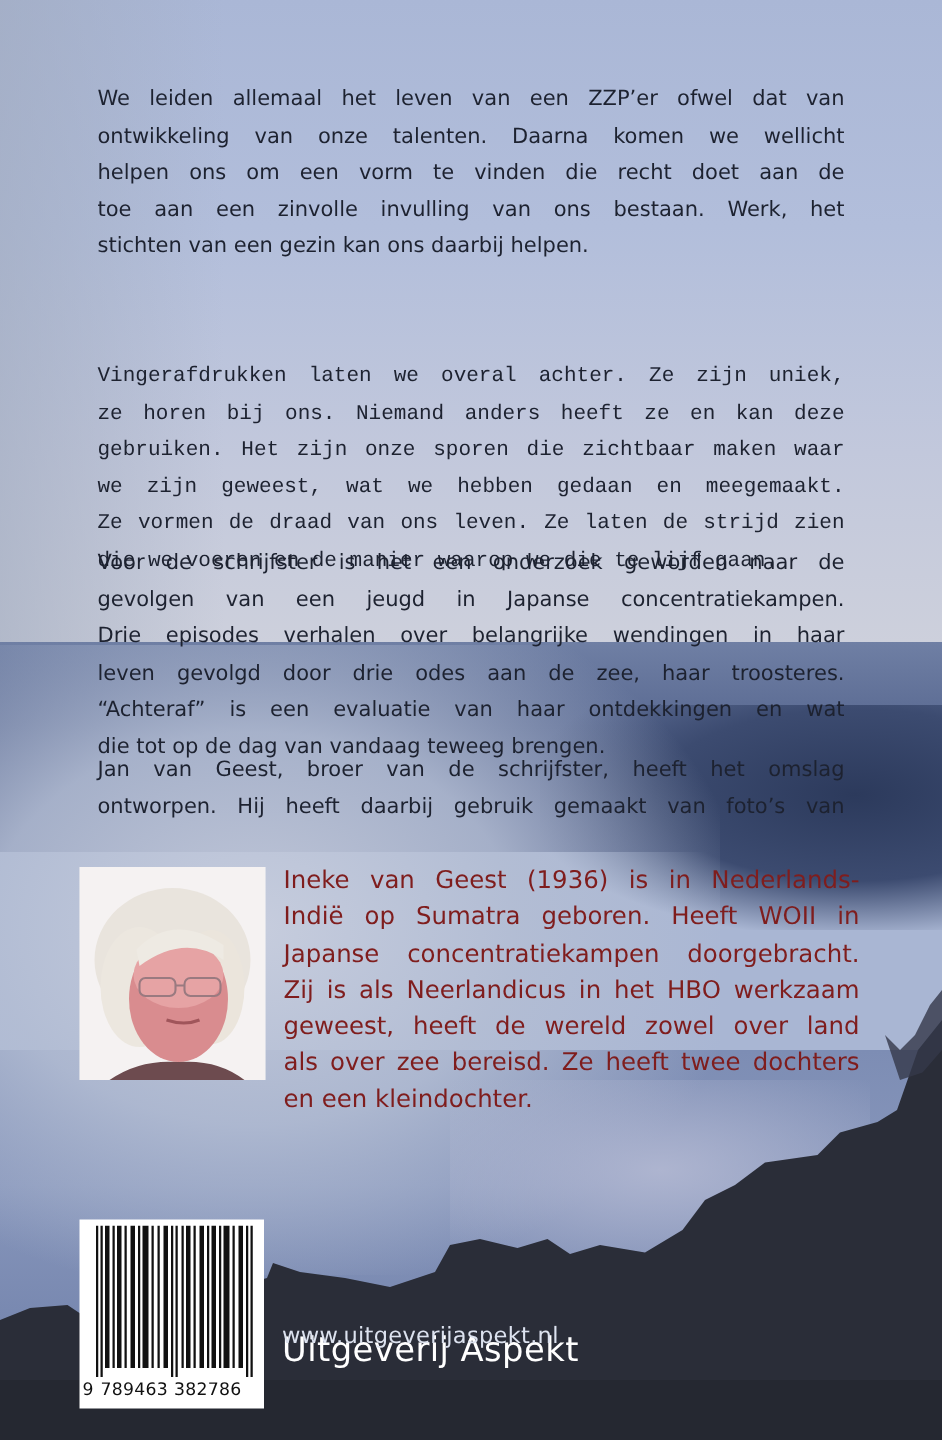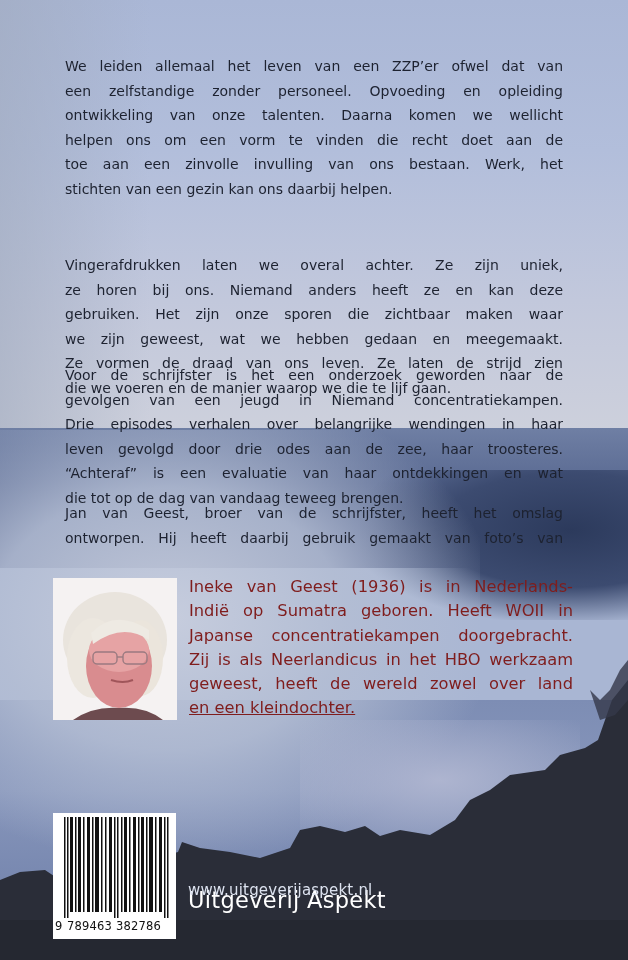--- a/index.html
+++ b/index.html
@@ -34,42 +34,42 @@
       background: linear-gradient(180deg, #7d8db4 0%, #8796bb 50%, #7888b0 100%);
     }
     .mist-light {
       position: absolute; left: 300px; top: 720px; width: 280px; height: 120px;
       background: radial-gradient(ellipse at center, rgba(178,184,210,0.9), rgba(140,150,190,0));
     }
     .rocks {
       position: absolute; left: 0; top: 0; width: 628px; height: 960px;
     }
     .p1 { position: absolute; left: 53px; top: 42px; width: 522px; }
-    .p2 { position: absolute; left: 53px; top: 241px; width: 522px; }
+    .p2 { position: absolute; left: 53px; top: 227px; width: 522px; font-family: Liberation Mono, monospace; }
     .p3 { position: absolute; left: 53px; top: 351px; width: 522px; }
     .p4 { position: absolute; left: 53px; top: 489px; width: 522px; }
     .txt {
       color: #1d2230; font-size: 14px; line-height: 24.6px;
       text-align: justify; margin: 12px;
     }
     .txt .line { display: block; text-align: justify; text-align-last: justify; white-space: nowrap; }
     .txt .line.last { text-align-last: left; }
     .author-block {
       position: absolute; left: 53px; top: 578px; width: 520px; height: 145px;
     }
     .photo {
       position: absolute; left: 0; top: 0; width: 124px; height: 142px;
       background: #f4f1f1; overflow: hidden;
     }
     .bio {
       position: absolute; left: 136px; top: -3px; width: 384px;
       color: #7f1d1d; font-size: 16.3px; line-height: 24.3px;
     }
     .bio .line { display: block; text-align: justify; text-align-last: justify; white-space: nowrap; }
-    .bio .line.last { text-align-last: left; text-decoration: underline; }
+    .bio .line.last { text-align-last: left; }
     .barcode {
       position: absolute; left: 53px; top: 813px; width: 123px; height: 126px;
       background: #ffffff;
     }
     .bars { position: absolute; left: 8px; top: 4px; width: 110px; height: 101px; }
     .isbn {
       position: absolute; left: 0; top: 104px; width: 123px; height: 20px;
       font-family: "DejaVu Sans", sans-serif; font-size: 11.5px; color: #111;
       letter-spacing: 0.2px;
     }
@@ -98,21 +98,20 @@
   <svg class="rocks" viewBox="0 0 628 960" width="628" height="960">
     <path d="M0 880 L20 872 L45 870 L60 880 L110 868 L150 860 L178 852 L182 842 L200 848 L230 852 L260 858 L290 848 L300 830 L320 826 L345 832 L365 826 L380 836 L400 830 L430 835 L455 820 L470 800 L490 790 L510 775 L545 770 L560 755 L585 748 L598 740 L612 700 L620 690 L628 680 L628 960 L0 960 Z" fill="#2a2d38"></path>
     <path d="M590 690 L600 700 L610 690 L620 670 L628 660 L628 700 L615 715 L600 720 Z" fill="#34384a" opacity="0.8"></path>
     <path d="M0 920 L628 920 L628 960 L0 960 Z" fill="#24262f" opacity="0.7"></path>
   </svg>
 </div>
 
 <div class="p1">
   <p class="txt">
     <span class="line">We leiden allemaal het leven van een ZZP’er ofwel dat van</span>
-    <span class="line">een zelfstandige zonder personeel. Opvoeding en opleiding</span>
     <span class="line">ontwikkeling van onze talenten. Daarna komen we wellicht</span>
     <span class="line">helpen ons om een vorm te vinden die recht doet aan de</span>
     <span class="line">toe aan een zinvolle invulling van ons bestaan. Werk, het</span>
     <span class="line last">stichten van een gezin kan ons daarbij helpen.</span>
   </p>
 </div>
 
 <div class="p2">
   <p class="txt">
     <span class="line">Vingerafdrukken laten we overal achter. Ze zijn uniek,</span>
@@ -120,21 +119,21 @@
     <span class="line">gebruiken. Het zijn onze sporen die zichtbaar maken waar</span>
     <span class="line">we zijn geweest, wat we hebben gedaan en meegemaakt.</span>
     <span class="line">Ze vormen de draad van ons leven. Ze laten de strijd zien</span>
     <span class="line last">die we voeren en de manier waarop we die te lijf gaan.</span>
   </p>
 </div>
 
 <div class="p3">
   <p class="txt">
     <span class="line">Voor de schrijfster is het een onderzoek geworden naar de</span>
-    <span class="line">gevolgen van een jeugd in Niemand concentratiekampen.</span>
+    <span class="line">gevolgen van een jeugd in Japanse concentratiekampen.</span>
     <span class="line">Drie episodes verhalen over belangrijke wendingen in haar</span>
     <span class="line">leven gevolgd door drie odes aan de zee, haar troosteres.</span>
     <span class="line">“Achteraf” is een evaluatie van haar ontdekkingen en wat</span>
     <span class="line last">die tot op de dag van vandaag teweeg brengen.</span>
   </p>
 </div>
 
 <div class="p4">
   <p class="txt">
     <span class="line">Jan van Geest, broer van de schrijfster, heeft het omslag</span>
@@ -158,20 +157,21 @@
       <path d="M58 102 Q70 106 80 102" stroke="#a0555a" stroke-width="2" fill="none"></path>
       <path d="M20 142 Q40 128 66 130 Q92 128 110 142 Z" fill="#6d4b4f"></path>
     </svg>
   </div>
   <div class="bio">
     <span class="line">Ineke van Geest (1936) is in Nederlands-</span>
     <span class="line">Indië op Sumatra geboren. Heeft WOII in</span>
     <span class="line">Japanse concentratiekampen doorgebracht.</span>
     <span class="line">Zij is als Neerlandicus in het HBO werkzaam</span>
     <span class="line">geweest, heeft de wereld zowel over land</span>
+    <span class="line">als over zee bereisd. Ze heeft twee dochters</span>
     <span class="line last">en een kleindochter.</span>
   </div>
 </div>
 
 <div class="barcode">
   <svg class="bars" viewBox="0 0 110 101" width="110" height="101">
     <g fill="#111">
       <rect x="3" y="0" width="1.5" height="101"></rect>
       <rect x="6" y="0" width="1.5" height="101"></rect>
       <rect x="9" y="0" width="3" height="95"></rect>

